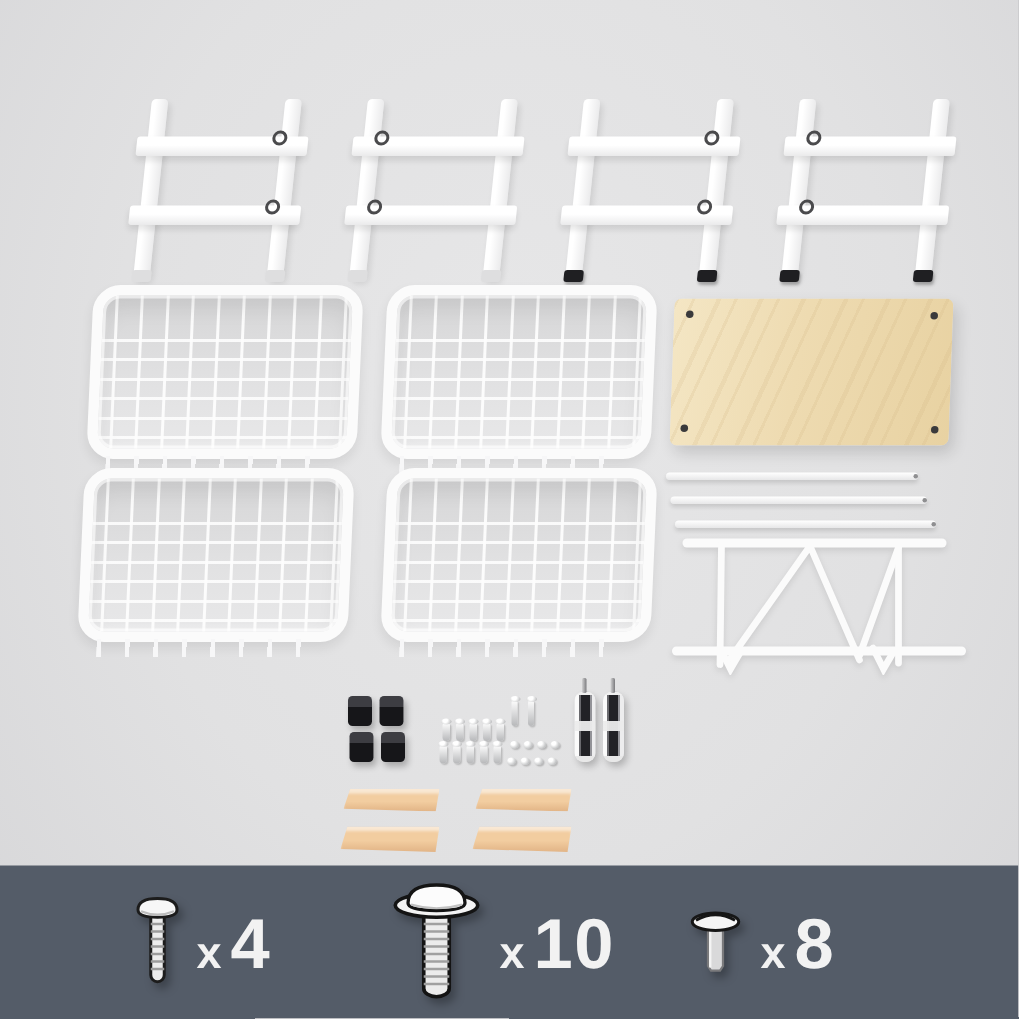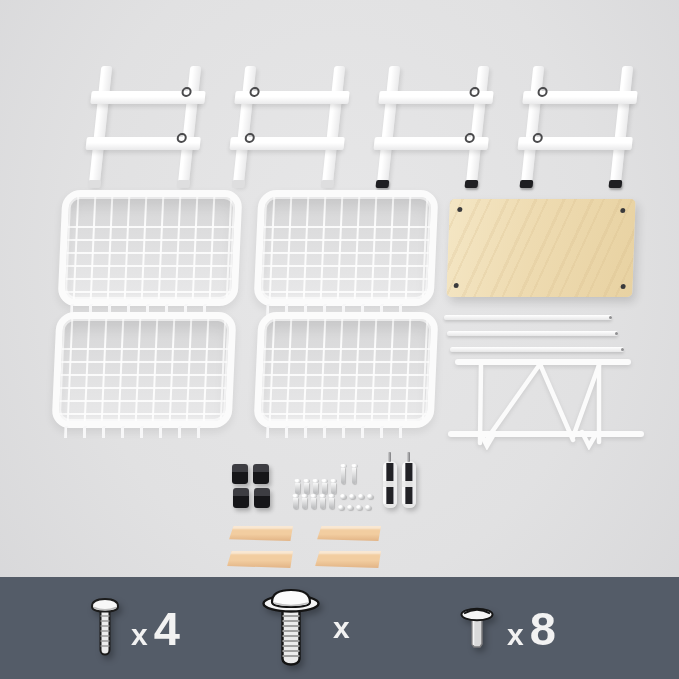--- a/index.html
+++ b/index.html
@@ -239,20 +239,21 @@
     <div class="bgroup bg2">
       <svg class="sicon" width="62" height="82" viewBox="0 0 62 82">
         <path d="M22.5 23 h17 v49 a8.5 5.5 0 0 1 -17 0 z" fill="#ececec" stroke="#141414" stroke-width="2.4"></path>
         <path d="M22.5 29 h17 M22.5 34 h17 M22.5 39 h17 M22.5 44 h17 M22.5 49 h17 M22.5 54 h17 M22.5 59 h17 M22.5 64 h17 M22.5 69 h17" stroke="#a0a0a0" stroke-width="1.8"></path>
         <ellipse cx="31" cy="16.5" rx="27.5" ry="8" fill="#f4f4f4" stroke="#141414" stroke-width="2.4"></ellipse>
         <path d="M12 15 Q12 3 31 3 Q50 3 50 15 Q50 20 31 20 Q12 20 12 15 Z" fill="#fcfcfc" stroke="#141414" stroke-width="2.2"></path>
         <path d="M14 16 Q31 21 48 16" fill="none" stroke="#c2c2c2" stroke-width="1.4"></path>
       </svg>
       <div class="count">
         <span class="x">x</span>
+        <span class="num">10</span>
       </div>
     </div>
 
     <div class="bgroup bg3">
       <svg class="sicon" width="38" height="44" viewBox="0 0 38 44">
         <path d="M14 13 h10 v25 l-2 3 h-6 l-2 -3 z" fill="#d9d9da" stroke="#7a7a7c" stroke-width="1.5"></path>
         <path d="M15.5 14 v25" stroke="#f4f4f4" stroke-width="1.6"></path>
         <ellipse cx="19" cy="8.5" rx="15.5" ry="5.8" fill="#f5f5f5" stroke="#161616" stroke-width="2"></ellipse>
         <path d="M6 7.5 Q19 0 32 7.5" fill="none" stroke="#161616" stroke-width="2"></path>
       </svg>

